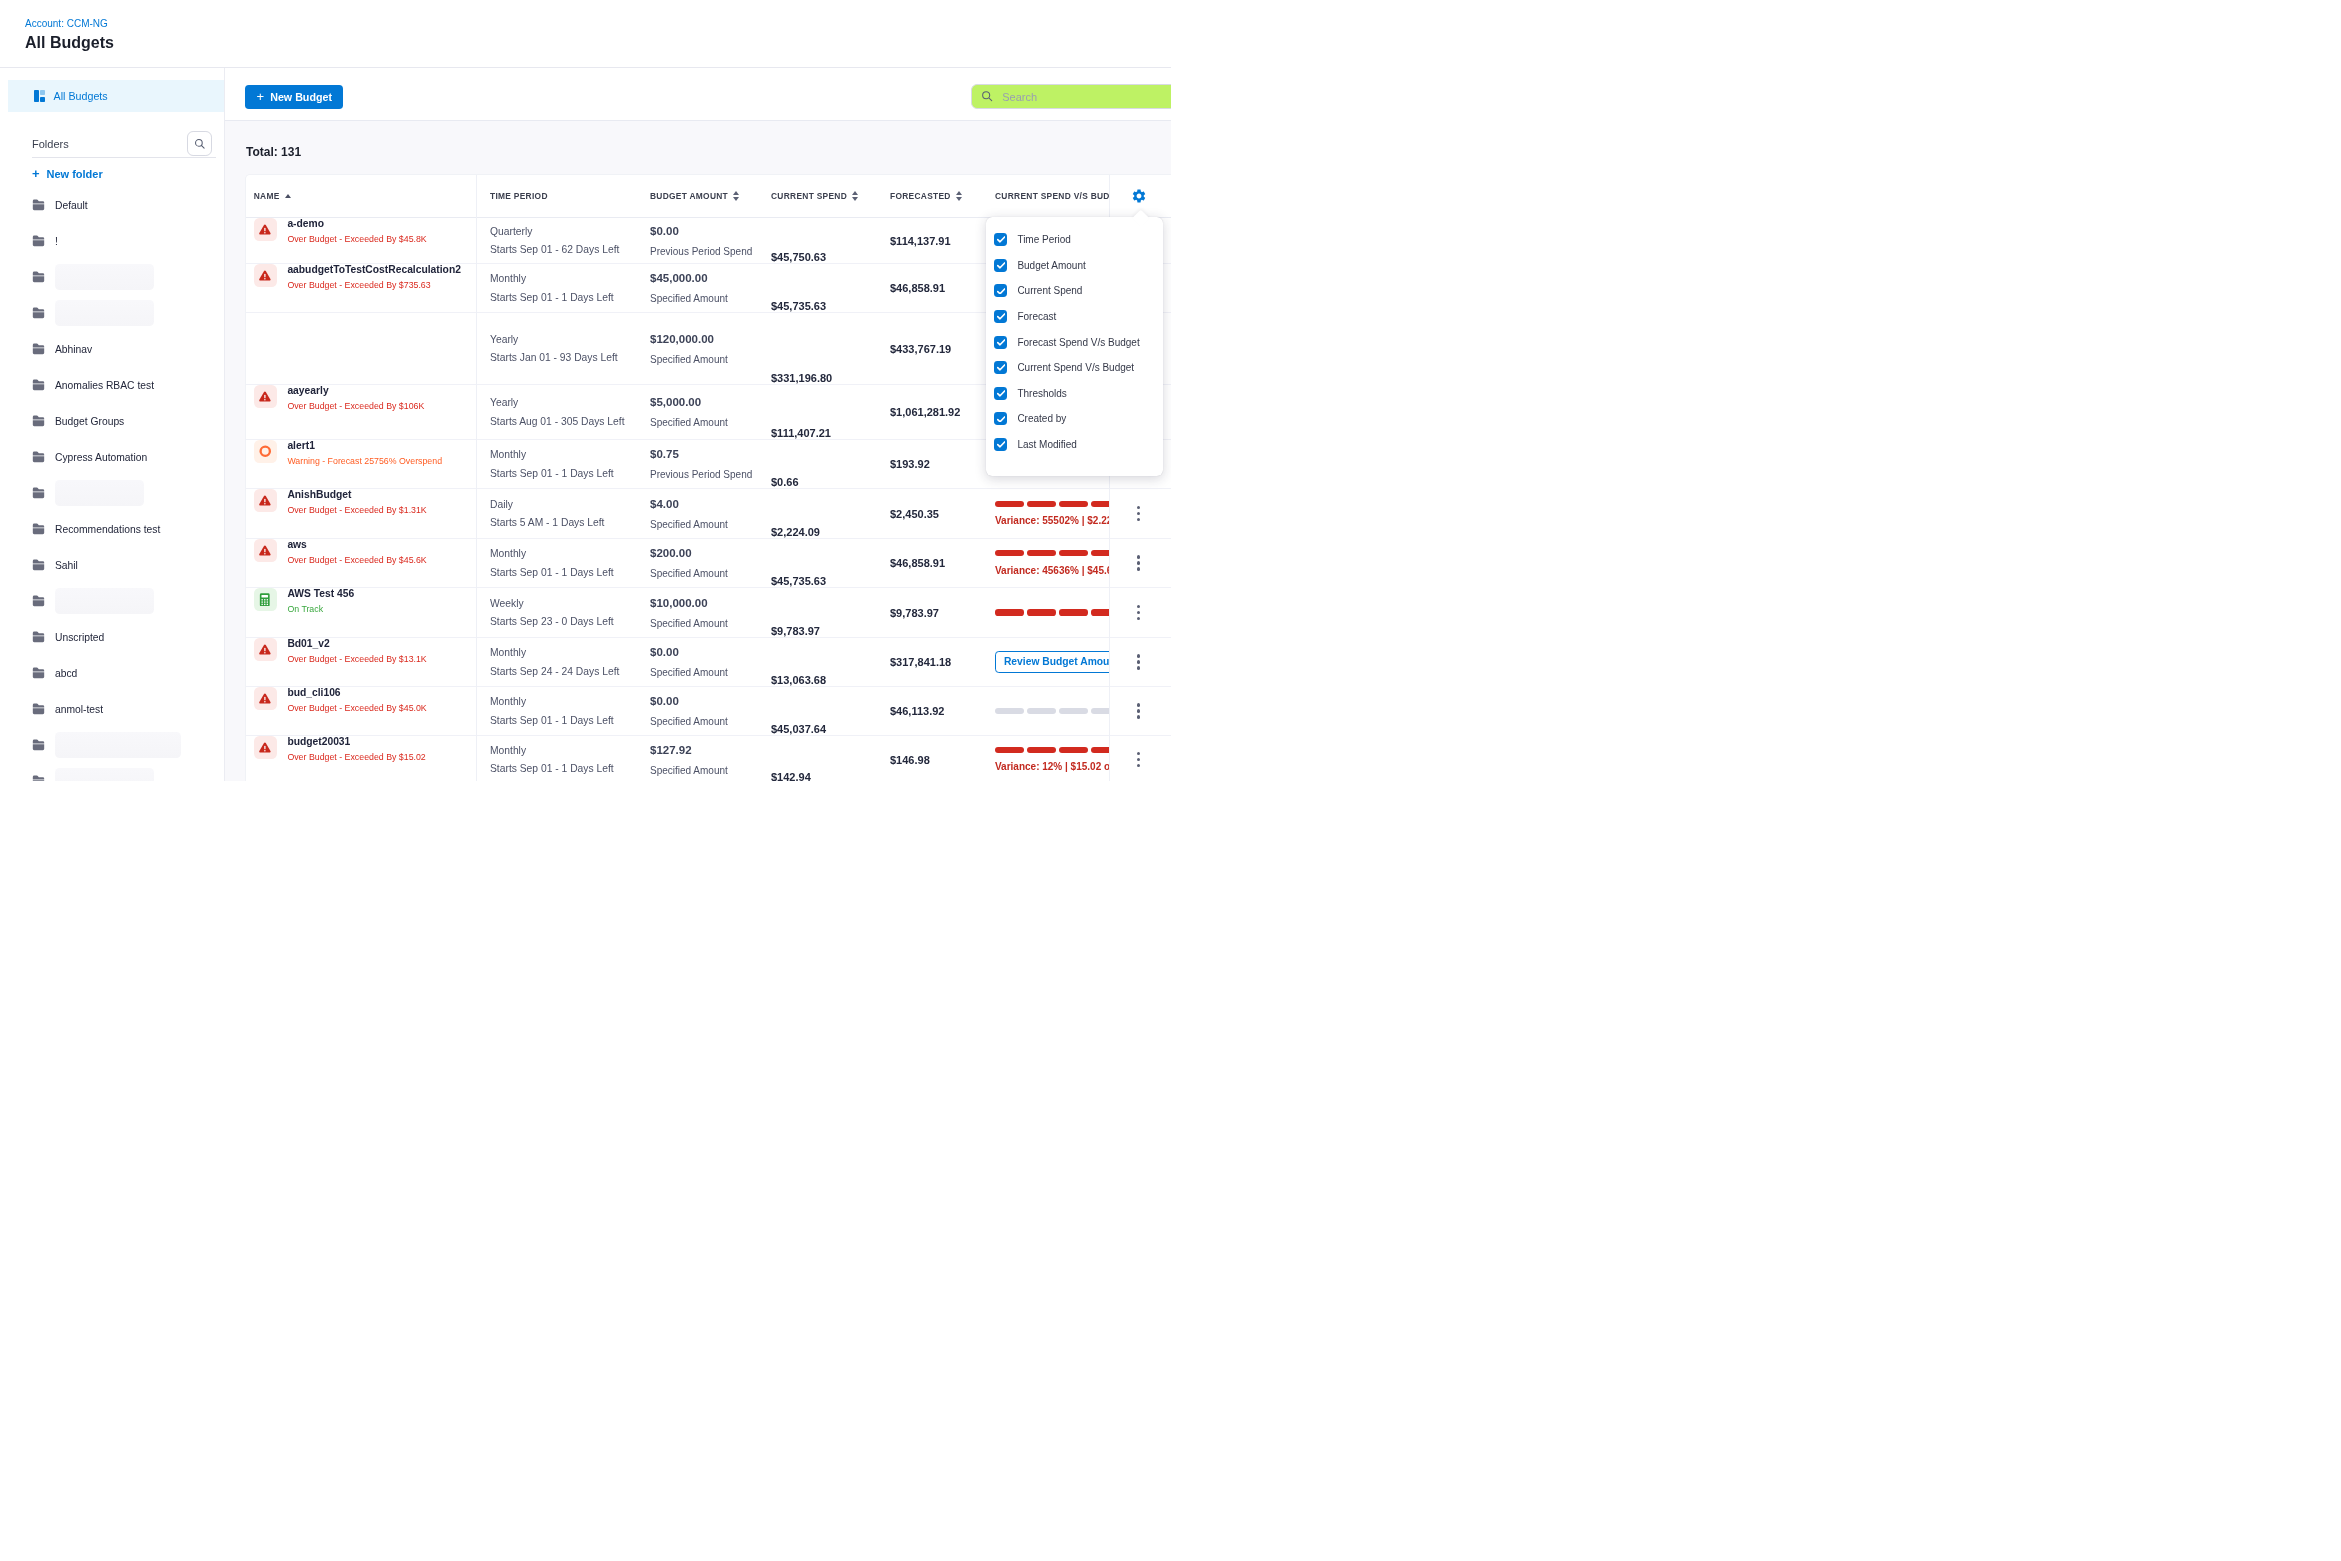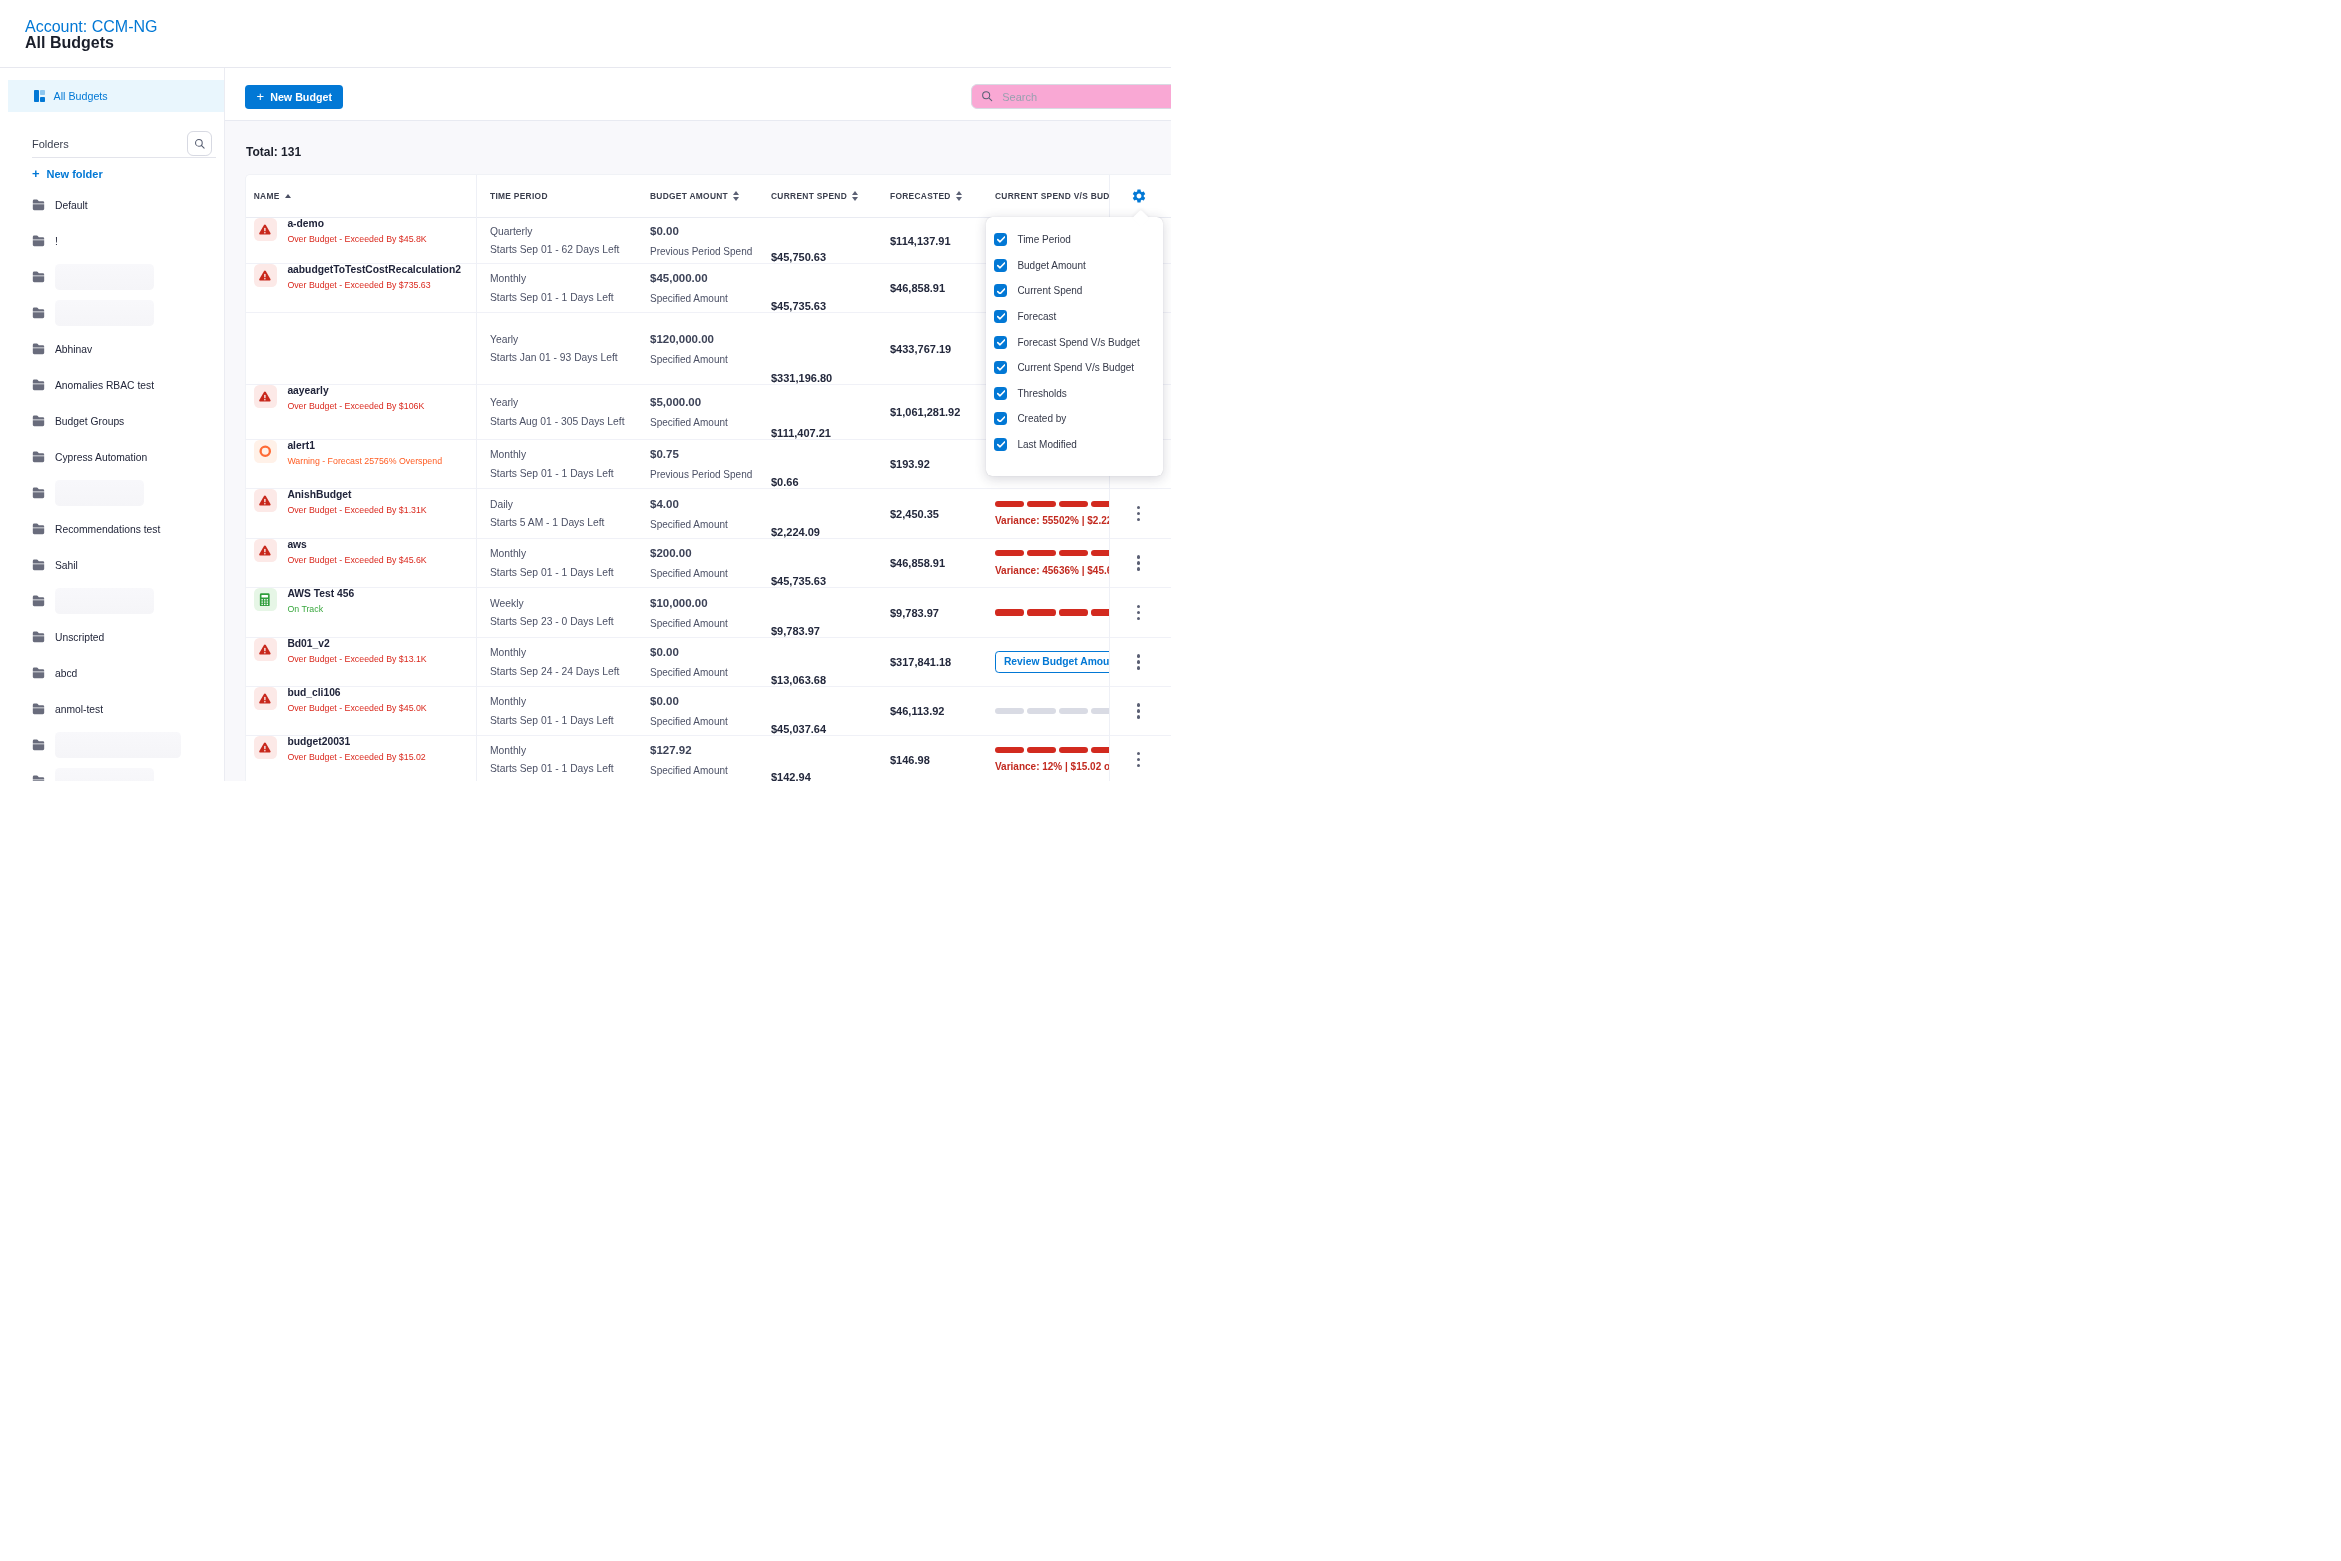--- a/index.html
+++ b/index.html
@@ -2,21 +2,21 @@
 <html style="font-size:12.2px"><head>
 <meta charset="utf-8">
 <style>
   html,body{margin:0;padding:0}
   body{
     position:relative;width:1171px;height:781px;overflow:hidden;background:#fff;
     font-family:"Liberation Sans","DejaVu Sans",sans-serif;
     -webkit-font-smoothing:antialiased;
   }
   
-  .acct{position:absolute;left:25px;top:17.6px;font-size:16px;color:#0278d5;cursor:pointer;white-space:nowrap}
+  .acct{position:absolute;left:25px;top:17.6px;font-size:10px;color:#0278d5;cursor:pointer;white-space:nowrap}
   .pagetitle{position:absolute;left:25px;top:34px;font-size:16px;font-weight:700;color:#1b1f2b;white-space:nowrap}
   .top-divider{position:absolute;left:0;top:67px;right:0;height:0.8px;background:#e7e8ef}
 
   
   .sidebar{position:absolute;left:0;top:68px;width:224px;bottom:0;background:#fff;border-right:0.8px solid #ebecf2}
   .nav-item{position:absolute;left:7.7px;right:0;top:12.2px;height:32px;background:#e9f6fd;display:flex;align-items:center;padding-left:26px;gap:8.4px;color:#0278d5;font-size:10.7px;font-weight:500;cursor:pointer;box-sizing:border-box}
   .gicon{display:flex;gap:1.5px;width:11.5px;height:11.5px;flex:none}
   .gicon .gl{width:5px;height:11.5px;background:#0278d5;border-radius:0.8px}
   .gicon .gr{display:flex;flex-direction:column;gap:1.5px}
   .gicon .gr i{width:5px;height:5px;border-radius:0.8px;display:block}
@@ -29,21 +29,21 @@
   .new-folder .plus{font-size:13px;font-weight:700;line-height:1}
   .f-list{position:absolute;left:0;right:0.8px;top:119px}
   .f-item{height:36px;display:flex;align-items:center;padding-left:32px;gap:10px;cursor:pointer}
   .f-icon{display:flex;flex:none}
   .f-label{font-size:10.3px;color:#22263a;white-space:nowrap}
   .f-skel{height:26px;border-radius:4.6px;background:linear-gradient(#f8f8fb,#f5f5f8)}
 
   
   .btn-new{position:absolute;left:245px;top:85px;height:24px;padding:0 11.5px;background:#0278d5;border:none;border-radius:3.8px;color:#fff;font-weight:700;font-size:10.7px;display:flex;align-items:center;gap:6.1px;cursor:pointer;font-family:inherit;white-space:nowrap}
   .btn-new .plus{font-size:13px;font-weight:400;line-height:1;margin-top:-0.8px}
-  .search{position:absolute;left:971px;top:84px;width:212px;height:25px;border:0.8px solid #d8dae3;border-radius:6.1px;background:#f9a8d4;display:flex;align-items:center;padding-left:9.2px;gap:6.9px;box-sizing:border-box}
+  .search{position:absolute;left:971px;top:84px;width:212px;height:25px;border:0.8px solid #d8dae3;border-radius:6.1px;background:#bef264;display:flex;align-items:center;padding-left:9.2px;gap:6.9px;box-sizing:border-box}
   .search input{border:none;outline:none;font-size:11px;color:#333;width:161px;font-family:inherit;background:transparent}
   .search input::placeholder{color:#99a0b0}
   .toolbar-divider{position:absolute;left:225px;top:120px;right:0;height:0.8px;background:#e8eaf1}
   .content-bg{position:absolute;left:225px;top:121px;right:0;bottom:0;background:#f8f8fb}
   .total{position:absolute;left:246px;top:145px;font-size:12px;font-weight:700;color:#1b1f2b;z-index:2}
 
   
   .card{position:absolute;left:246px;top:175px;width:957px;height:614px;background:#fff;border-radius:3.8px;box-shadow:0 0 0 0.8px #eef0f5;z-index:1}
   .thead{position:relative;height:42px;border-bottom:0.8px solid #e9ebf2}
   .hcell{position:absolute;top:0;height:42px;display:flex;align-items:center;gap:5.4px;font-size:8.4px;font-weight:700;letter-spacing:0.3px;color:#3a3e4d;white-space:nowrap}

